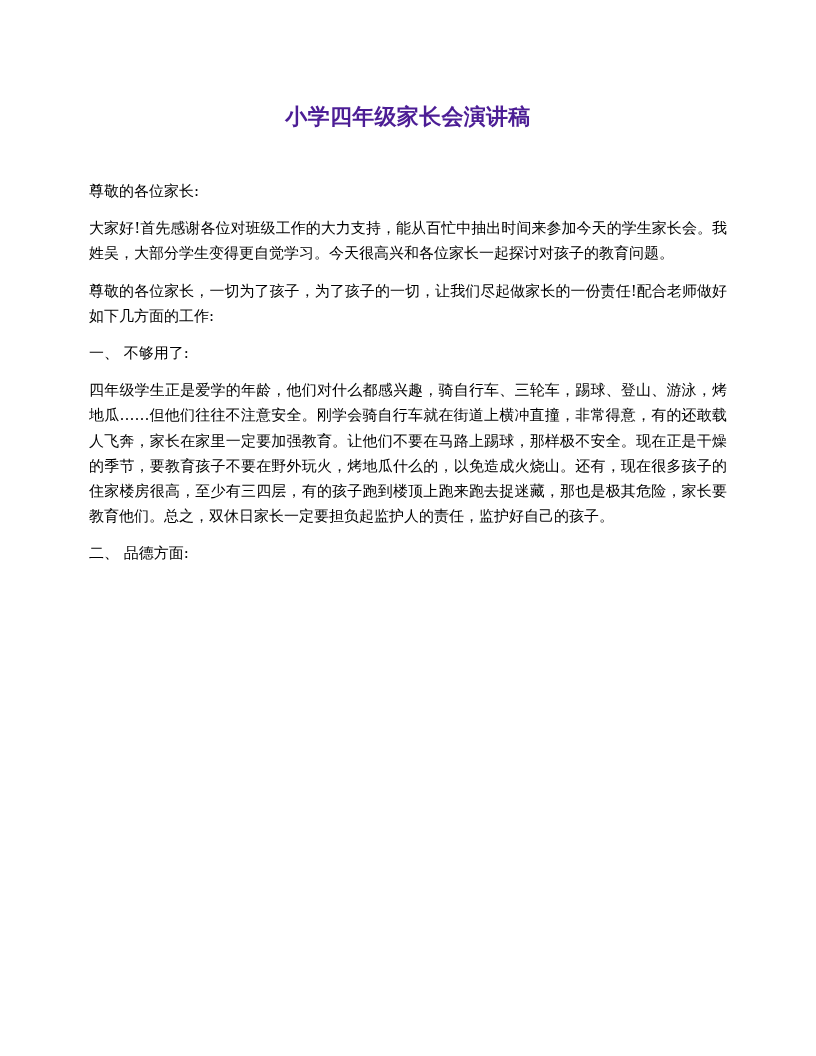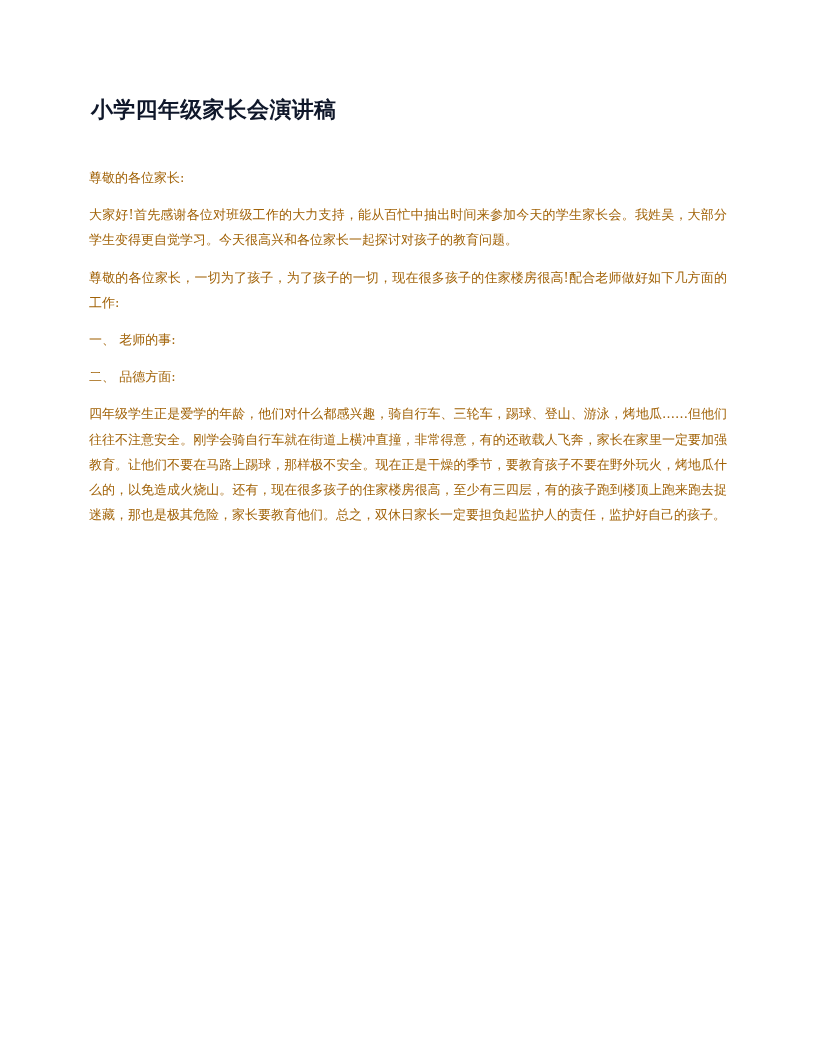--- a/index.html
+++ b/index.html
@@ -26,35 +26,36 @@
     position: absolute;
     left: 89px;
     top: 0;
     width: 638px;
   }
   .doc-title {
     font-family: "DejaVu Sans", "Liberation Sans", sans-serif;
     font-weight: bold;
     font-size: 22px;
     line-height: 30px;
-    color: #0f172a;
-    margin: 2px;
+    text-align: center;
+    color: #4c1d95;
+    margin: 9px;
     padding-top: 93px;
     letter-spacing: 0.3px;
   }
   .body-block {
     padding-top: 38px;
   }
   p.para {
     margin: 0 0 12px 0;
-    font-size: 13px;
+    font-size: 15px;
     line-height: 25.2px;
     text-align: justify;
     text-justify: inter-ideograph;
-    color: #a16207;
+    color: #000000;
     word-break: break-all;
   }
   p.para.heading-para {
     margin-bottom: 12px;
   }
   p.para.last-clipped {
     margin-bottom: 0;
   }
 </style>
 </head>
@@ -66,24 +67,24 @@
     <h1 class="doc-title">小学四年级家长会演讲稿</h1>
 
     <div class="body-block">
 
       <p class="para">尊敬的各位家长:</p>
 
       <p class="para">大家好!首先感谢各位对班级工作的大力支持，能从百忙中抽出时间来参加今天的学生家长会。我姓吴，大部分学生变得更自觉学习。今天很高兴和各位家长一起探讨对孩子的教育问题。</p>
 
 
 
-      <p class="para">尊敬的各位家长，一切为了孩子，为了孩子的一切，现在很多孩子的住家楼房很高!配合老师做好如下几方面的工作:</p>
+      <p class="para">尊敬的各位家长，一切为了孩子，为了孩子的一切，让我们尽起做家长的一份责任!配合老师做好如下几方面的工作:</p>
 
-      <p class="para heading-para">一、 老师的事:</p>
+      <p class="para heading-para">一、 不够用了:</p>
+
+      <p class="para">四年级学生正是爱学的年龄，他们对什么都感兴趣，骑自行车、三轮车，踢球、登山、游泳，烤地瓜……但他们往往不注意安全。刚学会骑自行车就在街道上横冲直撞，非常得意，有的还敢载人飞奔，家长在家里一定要加强教育。让他们不要在马路上踢球，那样极不安全。现在正是干燥的季节，要教育孩子不要在野外玩火，烤地瓜什么的，以免造成火烧山。还有，现在很多孩子的住家楼房很高，至少有三四层，有的孩子跑到楼顶上跑来跑去捉迷藏，那也是极其危险，家长要教育他们。总之，双休日家长一定要担负起监护人的责任，监护好自己的孩子。</p>
 
       <p class="para heading-para">二、 品德方面:</p>
-
-      <p class="para">四年级学生正是爱学的年龄，他们对什么都感兴趣，骑自行车、三轮车，踢球、登山、游泳，烤地瓜……但他们往往不注意安全。刚学会骑自行车就在街道上横冲直撞，非常得意，有的还敢载人飞奔，家长在家里一定要加强教育。让他们不要在马路上踢球，那样极不安全。现在正是干燥的季节，要教育孩子不要在野外玩火，烤地瓜什么的，以免造成火烧山。还有，现在很多孩子的住家楼房很高，至少有三四层，有的孩子跑到楼顶上跑来跑去捉迷藏，那也是极其危险，家长要教育他们。总之，双休日家长一定要担负起监护人的责任，监护好自己的孩子。</p>
 
 
     </div>
   </div>
 </div>
 
 </body></html>

